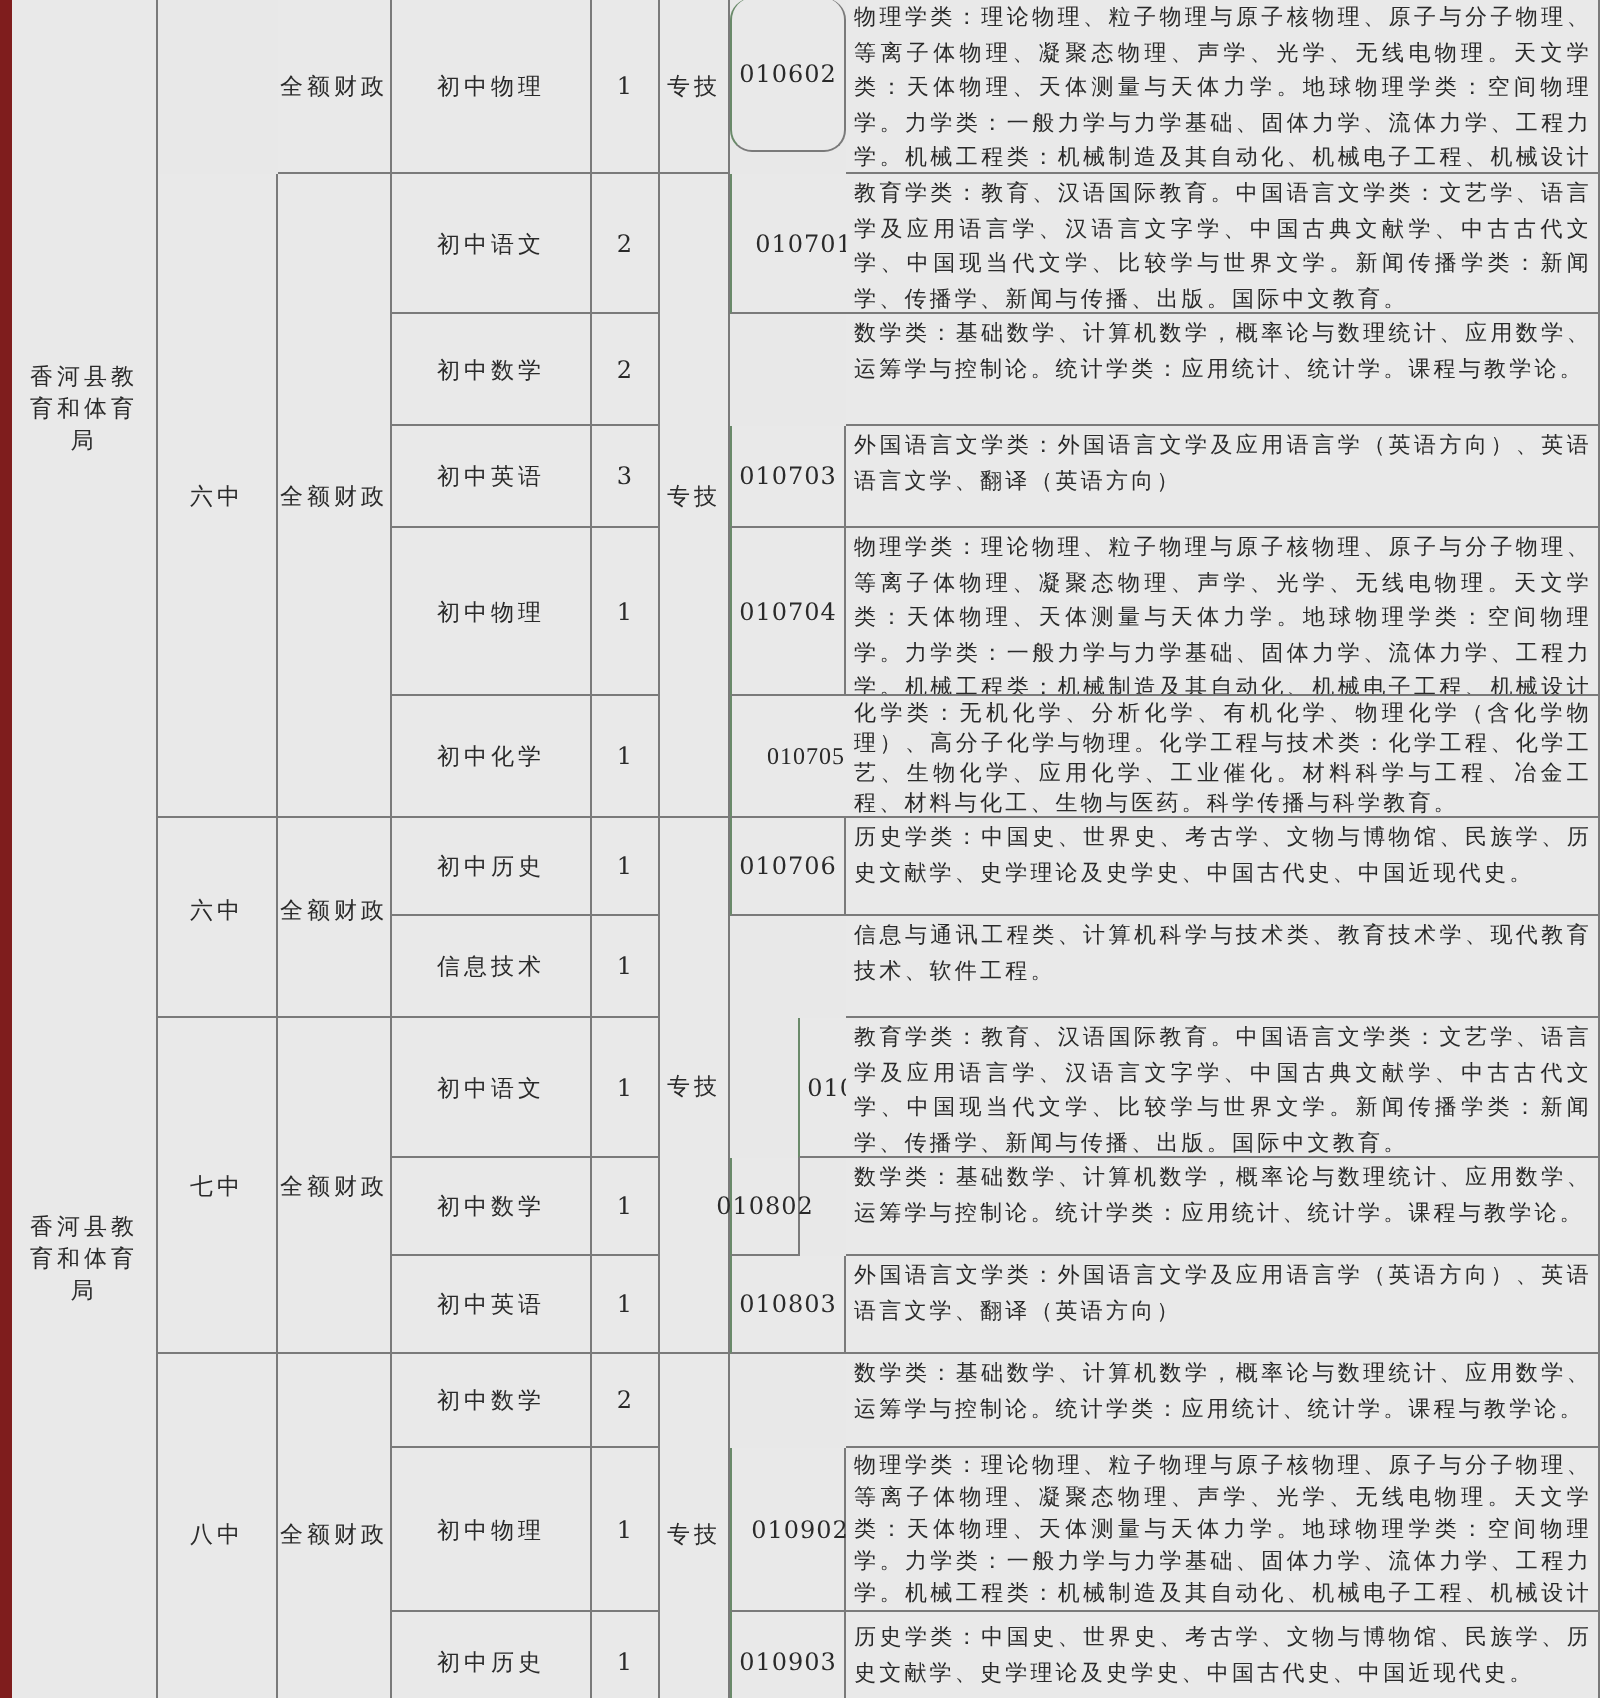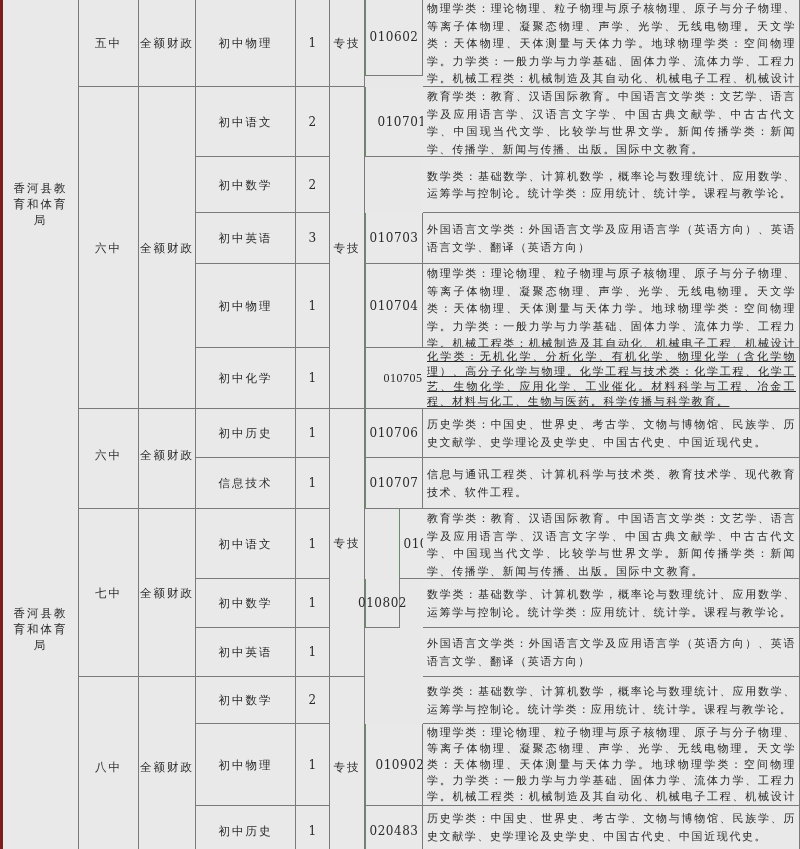--- a/index.html
+++ b/index.html
@@ -3,43 +3,40 @@
 <meta charset="utf-8">
 <style>
   html, body { margin: 0; padding: 0; background: #e8e8e8; }
   body { width: 800px; height: 849px; overflow: hidden; position: relative;
          font-family: "DejaVu Serif", "Liberation Serif", serif; color: #2a2a2a; }
   #table { position: absolute; left: 0; top: 0; width: 800px; height: 849px; }
   .cell { position: absolute; box-sizing: border-box; border-right: 1px solid #7a7a7a;
           border-bottom: 1px solid #7a7a7a; background: #e9e9e9;
           display: flex; align-items: center; justify-content: center; text-align: center;
           font-size: 11.5px; letter-spacing: 2px; line-height: 16px; }
-  .cell.left { border-left: 3px solid #7f1d1d; }
+  .cell.left { border-left: 6px solid #7f1d1d; }
   .cell.num { font-size: 12px; letter-spacing: 0.5px; }
   .cell.code { font-size: 12px; letter-spacing: 0.5px; border-left: 1px solid #6a8a6a; }
   .cell.major { justify-content: flex-start; align-items: flex-start; text-align: justify;
                 font-size: 11px; line-height: 17.5px; letter-spacing: 1.6px;
                 padding: 1px 3px 0 4px; overflow: hidden; }
-  .cell.major.mid { align-items: center; }
+  .cell.major.mid { align-items: flex-start; }
 </style>
 </head>
 <body>
 
 <div id="table">
 
   <div class="cell left" style="left:0;top:-1px;width:79px;height:410px;padding-top:0;">
     <span style="display:block;width:60px;">香河县教育和体育局</span>
   </div>
   <div class="cell left" style="left:0;top:408px;width:79px;height:442px;">
     <span style="display:block;width:60px;">香河县教育和体育局</span>
   </div>
 
-  <div class="cell" style="left:79px;top:-1px;width:60px;height:88px;">
-      <span>五中</span>
-    </div>
   <div class="cell" style="left:139px;top:-1px;width:57px;height:88px;">
       <span>全额财政</span>
     </div>
 
   <div class="cell" style="left:79px;top:87px;width:60px;height:322px;">
       <span>六中</span>
     </div>
   <div class="cell" style="left:139px;top:87px;width:57px;height:322px;">
       <span>全额财政</span>
     </div>
@@ -77,21 +74,21 @@
   <div class="cell" style="left:330px;top:677px;width:35px;height:180px;">
       <span>专技</span>
     </div>
 
   <div class="cell" style="left:196px;top:-1px;width:100px;height:88px;">
       <span>初中物理</span>
     </div>
   <div class="cell num" style="left:296px;top:-1px;width:34px;height:88px;">
       <span>1</span>
     </div>
-  <div class="cell code" style="left:365px;top:-1px;width:58px;height:77px;">
+  <div class="cell code" style="left:365px;top:-1px;width:58px;height:77px;border-radius:11px;">
       <span>010602</span>
     </div>
   <div class="cell major" style="left:423px;top:-1px;width:377px;height:88px;">
       <span>物理学类：理论物理、粒子物理与原子核物理、原子与分子物理、等离子体物理、凝聚态物理、声学、光学、无线电物理。天文学类：天体物理、天体测量与天体力学。地球物理学类：空间物理学。力学类：一般力学与力学基础、固体力学、流体力学、工程力学。机械工程类：机械制造及其自动化、机械电子工程、机械设计及理论、车辆工程</span>
     </div>
 
   <div class="cell" style="left:196px;top:87px;width:100px;height:70px;">
       <span>初中语文</span>
     </div>
   <div class="cell num" style="left:296px;top:87px;width:34px;height:70px;">
@@ -142,21 +139,21 @@
 
   <div class="cell" style="left:196px;top:348px;width:100px;height:61px;">
       <span>初中化学</span>
     </div>
   <div class="cell num" style="left:296px;top:348px;width:34px;height:61px;">
       <span>1</span>
     </div>
   <div class="cell code" style="left:365px;top:348px;width:76px;height:61px;font-family:Liberation Serif, serif;">
       <span>010705</span>
     </div>
-  <div class="cell major" style="left:423px;top:348px;width:377px;height:61px;line-height:15px;text-decoration:underline;">
+  <div class="cell major" style="left:423px;top:348px;width:377px;height:61px;line-height:15px;">
       <span>化学类：无机化学、分析化学、有机化学、物理化学（含化学物理）、高分子化学与物理。化学工程与技术类：化学工程、化学工艺、生物化学、应用化学、工业催化。材料科学与工程、冶金工程、材料与化工、生物与医药。科学传播与科学教育。</span>
     </div>
 
   <div class="cell" style="left:196px;top:409px;width:100px;height:49px;">
       <span>初中历史</span>
     </div>
   <div class="cell num" style="left:296px;top:409px;width:34px;height:49px;">
       <span>1</span>
     </div>
   <div class="cell code" style="left:365px;top:409px;width:58px;height:49px;">
@@ -165,23 +162,20 @@
   <div class="cell major mid" style="left:423px;top:409px;width:377px;height:49px;">
       <span>历史学类：中国史、世界史、考古学、文物与博物馆、民族学、历史文献学、史学理论及史学史、中国古代史、中国近现代史。</span>
     </div>
 
   <div class="cell" style="left:196px;top:458px;width:100px;height:51px;">
       <span>信息技术</span>
     </div>
   <div class="cell num" style="left:296px;top:458px;width:34px;height:51px;">
       <span>1</span>
     </div>
-  <div class="cell code" style="left:365px;top:458px;width:58px;height:51px;">
-      <span>010707</span>
-    </div>
   <div class="cell major mid" style="left:423px;top:458px;width:377px;height:51px;">
       <span>信息与通讯工程类、计算机科学与技术类、教育技术学、现代教育技术、软件工程。</span>
     </div>
 
   <div class="cell" style="left:196px;top:509px;width:100px;height:70px;">
       <span>初中语文</span>
     </div>
   <div class="cell num" style="left:296px;top:509px;width:34px;height:70px;">
       <span>1</span>
     </div>
@@ -204,20 +198,23 @@
   <div class="cell major mid" style="left:423px;top:579px;width:377px;height:49px;">
       <span>数学类：基础数学、计算机数学，概率论与数理统计、应用数学、运筹学与控制论。统计学类：应用统计、统计学。课程与教学论。</span>
     </div>
 
   <div class="cell" style="left:196px;top:628px;width:100px;height:49px;">
       <span>初中英语</span>
     </div>
   <div class="cell num" style="left:296px;top:628px;width:34px;height:49px;">
       <span>1</span>
     </div>
+  <div class="cell code" style="left:365px;top:628px;width:58px;height:49px;">
+      <span>010803</span>
+    </div>
   <div class="cell major mid" style="left:423px;top:628px;width:377px;height:49px;">
       <span>外国语言文学类：外国语言文学及应用语言学（英语方向）、英语语言文学、翻译（英语方向）</span>
     </div>
 
   <div class="cell" style="left:196px;top:677px;width:100px;height:47px;">
       <span>初中数学</span>
     </div>
   <div class="cell num" style="left:296px;top:677px;width:34px;height:47px;">
       <span>2</span>
     </div>
@@ -238,18 +235,18 @@
       <span>物理学类：理论物理、粒子物理与原子核物理、原子与分子物理、等离子体物理、凝聚态物理、声学、光学、无线电物理。天文学类：天体物理、天体测量与天体力学。地球物理学类：空间物理学。力学类：一般力学与力学基础、固体力学、流体力学、工程力学。机械工程类：机械制造及其自动化、机械电子工程、机械设计及理论、车辆工程</span>
     </div>
 
   <div class="cell" style="left:196px;top:806px;width:100px;height:50px;">
       <span>初中历史</span>
     </div>
   <div class="cell num" style="left:296px;top:806px;width:34px;height:50px;">
       <span>1</span>
     </div>
   <div class="cell code" style="left:365px;top:806px;width:58px;height:50px;">
-      <span>020483</span>
+      <span>010903</span>
     </div>
   <div class="cell major" style="left:423px;top:806px;width:377px;height:50px;padding-top:4px;">
       <span>历史学类：中国史、世界史、考古学、文物与博物馆、民族学、历史文献学、史学理论及史学史、中国古代史、中国近现代史。</span>
     </div>
 </div>
 
 </body></html>

